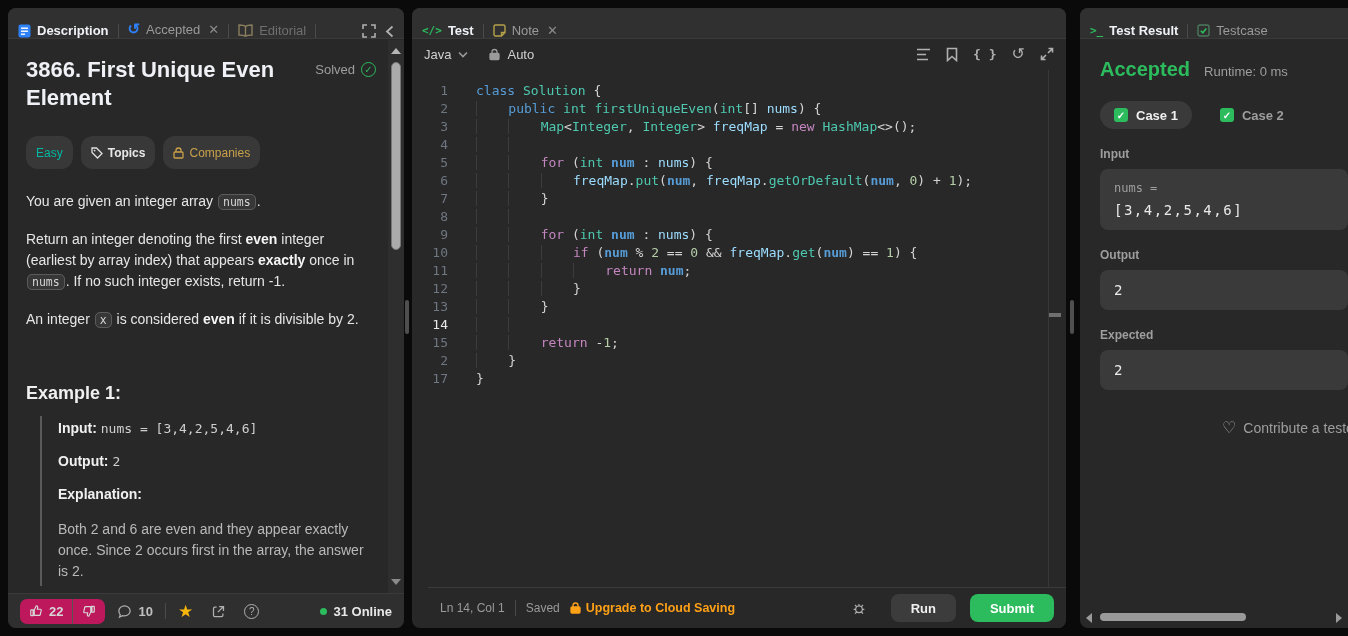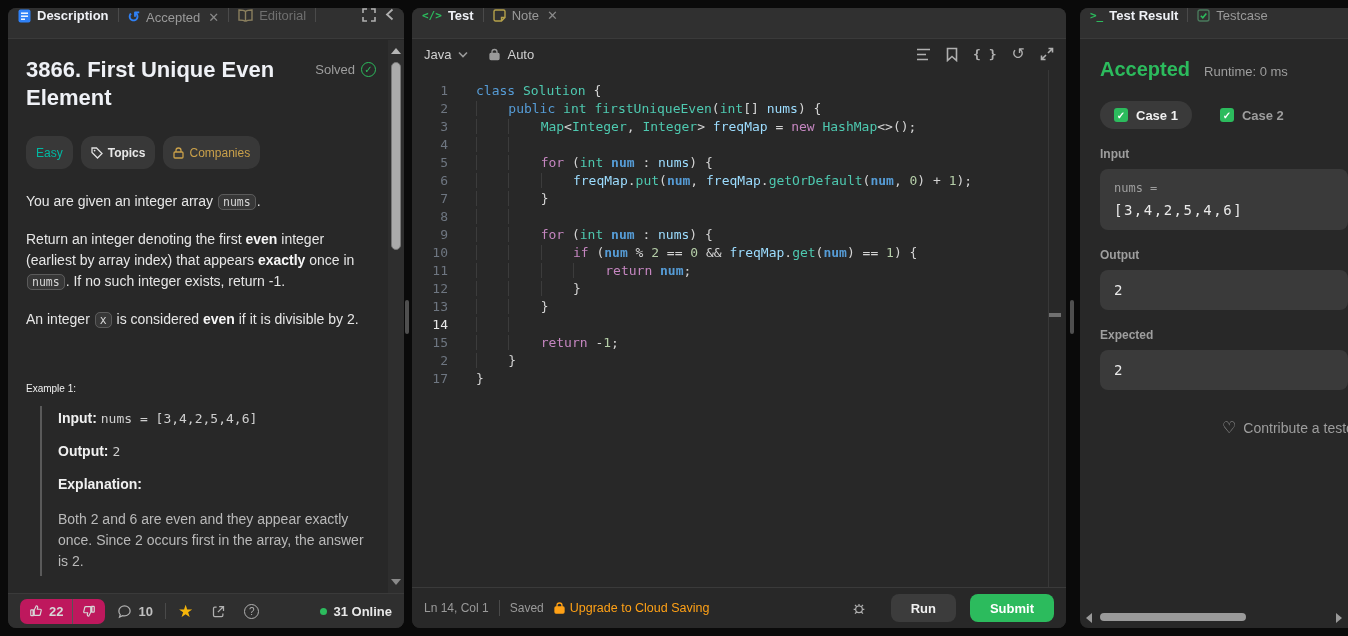--- a/index.html
+++ b/index.html
@@ -4,21 +4,21 @@
 <style>
 *{margin:0;padding:0;box-sizing:border-box}
 html,body{width:1348px;height:636px;background:#0a0a0a;font-family:"Liberation Sans",sans-serif;overflow:hidden}
 body{position:relative}
 .panel{position:absolute;top:8px;bottom:8px;background:#282828;border-radius:8px;overflow:hidden}
 #p-desc{left:8px;width:396px}
 #p-code{left:412px;width:654px}
 #p-result{left:1080px;width:268px;border-radius:8px 0 0 8px}
 
 
-.tabbar{height:31px;background:#303030;border-bottom:1px solid #3a3a3a;display:flex;align-items:flex-start;padding:0 10px;gap:9px;font-size:13px;color:#9a9a9a;white-space:nowrap}
+.tabbar{height:31px;background:#303030;border-bottom:1px solid #3a3a3a;display:flex;align-items:flex-end;padding:0 10px;gap:9px;font-size:13px;color:#9a9a9a;white-space:nowrap}
 .tab{display:flex;align-items:center;gap:6px;cursor:default}
 .tab-active{color:#eff1f6;font-weight:bold}
 .tabdiv{width:1px;height:14px;background:#4a4a4a;flex:none}
 .tab-x{color:#8a8a8a;font-size:13px;margin-left:2px}
 .tab-dim{color:#6f6f6f}
 .spacer{flex:1}
 .hicon{color:#b0b0b0;display:flex;align-items:center}
 
 
 .dbody{position:absolute;top:32px;bottom:35px;left:0;right:16px;padding:16px 12px 0 18px;overflow:hidden}
@@ -27,21 +27,21 @@
 .solved{position:absolute;right:0;top:6px;display:flex;align-items:center;gap:6px;color:#9e9e9e;font-size:13px}
 .solved-circ{width:15px;height:15px;border:1.5px solid #2cbb5d;border-radius:50%;color:#2cbb5d;font-size:10px;display:flex;align-items:center;justify-content:center}
 .pillrow{display:flex;gap:8px;margin-bottom:22px}
 .pill{height:33px;display:flex;align-items:center;gap:5px;background:rgba(255,255,255,.08);border-radius:12px;padding:0 10px;font-size:12px;color:#e0e0e0}
 .pill-easy{color:#00b8a3}
 .pill-comp{color:#c9a04a}
 .para{font-size:14px;line-height:21px;color:#e6e6e6;margin-bottom:16px}
 .seg-p{color:#e6e6e6}
 .seg-b{font-weight:bold;color:#f5f5f5}
 .seg-code{font-family:"DejaVu Sans Mono",monospace;font-size:11.5px;color:#d4d4d4;background:rgba(255,255,255,.07);border:1px solid rgba(255,255,255,.18);border-radius:5px;padding:0 4px;margin:0 1px}
-.exheading{font-size:10px;font-weight:normal;color:#f0f0f0;margin-top:52px}
+.exheading{font-size:18px;font-weight:bold;color:#f0f0f0;margin-top:52px}
 .exblock{border-left:2px solid #5a5a5a;margin:12px 0 0 14px;padding:4px 0 4px 16px}
 .exline{font-size:14px;color:#eaeaea;margin-bottom:17px}
 .exlabel{font-weight:bold;color:#f0f0f0}
 .exmono{font-family:"DejaVu Sans Mono",monospace;font-size:13px;color:#cfcfcf}
 .explain{font-size:14px;line-height:21px;color:#b9b9b9}
 .exheading2{font-size:14px;font-weight:bold;color:#f0f0f0;margin-top:15px}
 
 .dscroll{position:absolute;top:32px;bottom:35px;right:0;width:16px;background:#2e2e2e}
 .tri-up{width:0;height:0;border-left:5px solid transparent;border-right:5px solid transparent;border-bottom:6px solid #b5b5b5;position:absolute;top:8px;left:3px}
 .tri-down{width:0;height:0;border-left:5px solid transparent;border-right:5px solid transparent;border-top:6px solid #8a8a8a;position:absolute;bottom:8px;left:3px}
@@ -72,22 +72,22 @@
 .tk-k{color:#569cd6}
 .tk-c{color:#c586c0}
 .tk-t{color:#4ec9b0}
 .tk-f{color:#4ec9b0}
 .tk-v{color:#9cdcfe}
 .tk-n{color:#b5cea8}
 .tk-p{color:#d4d4d4}
 .tk-b{color:#569cd6;font-weight:bold}
 .ed-track{position:absolute;top:62px;bottom:41px;right:4px;width:14px;border-left:1px solid #383838}
 .ed-mark{position:absolute;top:305px;right:5px;width:12px;height:4px;background:#707070}
-.cfoot{position:absolute;left:0;right:0;bottom:0;height:41px;background:#282828;border-top:1px solid #3a3a3a;display:flex;align-items:center;padding:0 12px;gap:10px;font-size:12px;color:#9a9a9a}
-.amber{color:#ffa116;display:flex;align-items:center;gap:5px;font-size:12.5px;font-weight:normal}
+.cfoot{position:absolute;left:16px;right:0;bottom:0;height:41px;background:#282828;border-top:1px solid #3a3a3a;display:flex;align-items:center;padding:0 12px;gap:10px;font-size:12px;color:#9a9a9a}
+.amber{color:#ffa116;display:flex;align-items:center;gap:5px;font-size:12.5px;font-weight:bold}
 .btn{height:28px;border:none;border-radius:8px;font-family:"Liberation Sans",sans-serif;font-size:13px;font-weight:bold;padding:0 20px;cursor:pointer}
 .btn-run{background:#3c3c3c;color:#f0f0f0;margin-left:14px}
 .btn-submit{background:#2cbb5d;color:#fff;margin-left:4px}
 
 
 .rbody{position:absolute;top:32px;left:0;right:0;bottom:0;padding:18px 0 0 20px;overflow:hidden}
 .statusrow{display:flex;align-items:baseline;gap:14px}
 .accepted{font-size:20px;font-weight:bold;color:#2cbb5d}
 .runtime{font-size:13px;color:#9e9e9e}
 .caserow{display:flex;align-items:center;gap:14px;margin-top:20px}

